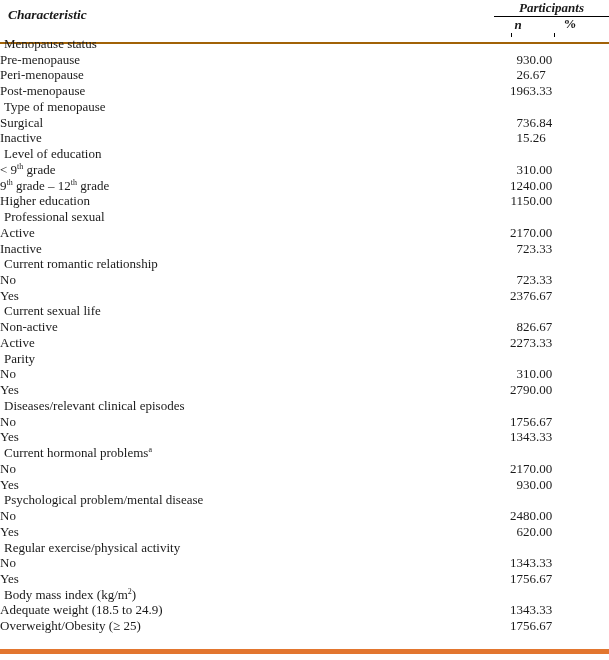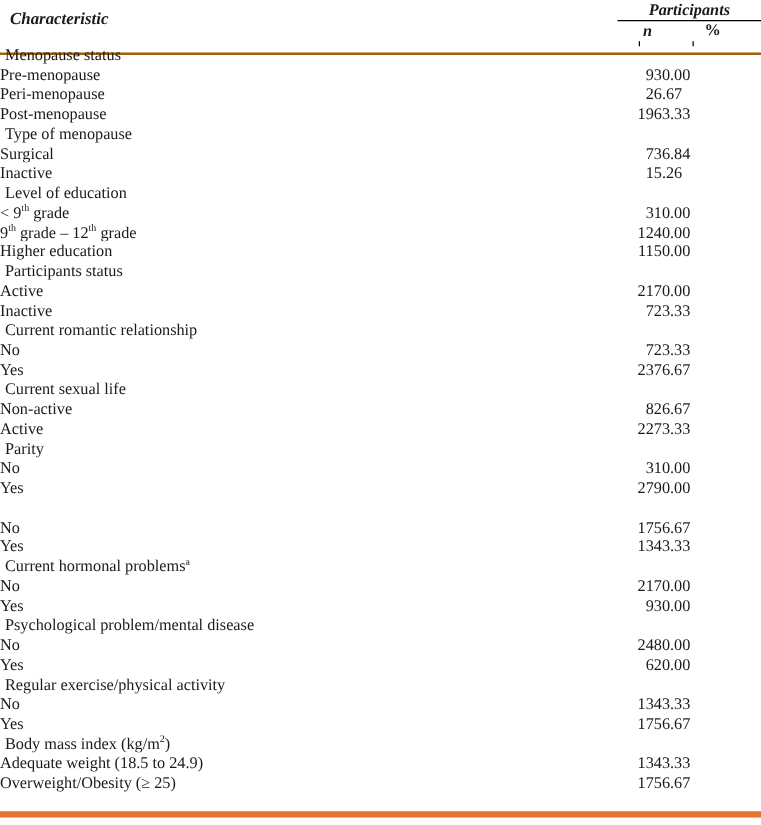--- a/index.html
+++ b/index.html
@@ -123,21 +123,21 @@
         <span class="cell-pct">40.00</span>
         <span class="spacer-r"></span>
       </div>
       <div class="row item">
         <span class="label">Higher education</span>
         <span class="cell-n">11</span>
         <span class="cell-pct">50.00</span>
         <span class="spacer-r"></span>
       </div>
       <div class="row group">
-        <span class="label">Participants status</span>
+        <span class="label">Professional sexual</span>
         <span class="cell-n"></span>
         <span class="cell-pct"></span>
         <span class="spacer-r"></span>
       </div>
       <div class="row item">
         <span class="label">Active</span>
         <span class="cell-n">21</span>
         <span class="cell-pct">70.00</span>
         <span class="spacer-r"></span>
       </div>
@@ -195,20 +195,21 @@
         <span class="cell-pct">10.00</span>
         <span class="spacer-r"></span>
       </div>
       <div class="row item">
         <span class="label">Yes</span>
         <span class="cell-n">27</span>
         <span class="cell-pct">90.00</span>
         <span class="spacer-r"></span>
       </div>
       <div class="row group">
+        <span class="label">Diseases/relevant clinical episodes</span>
         <span class="cell-n"></span>
         <span class="cell-pct"></span>
         <span class="spacer-r"></span>
       </div>
       <div class="row item">
         <span class="label">No</span>
         <span class="cell-n">17</span>
         <span class="cell-pct">56.67</span>
         <span class="spacer-r"></span>
       </div>

